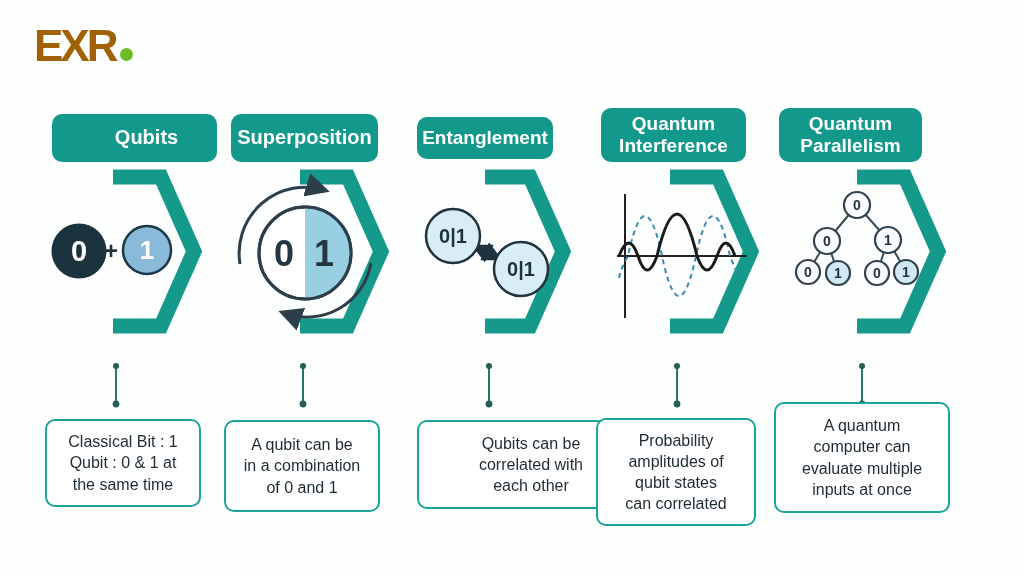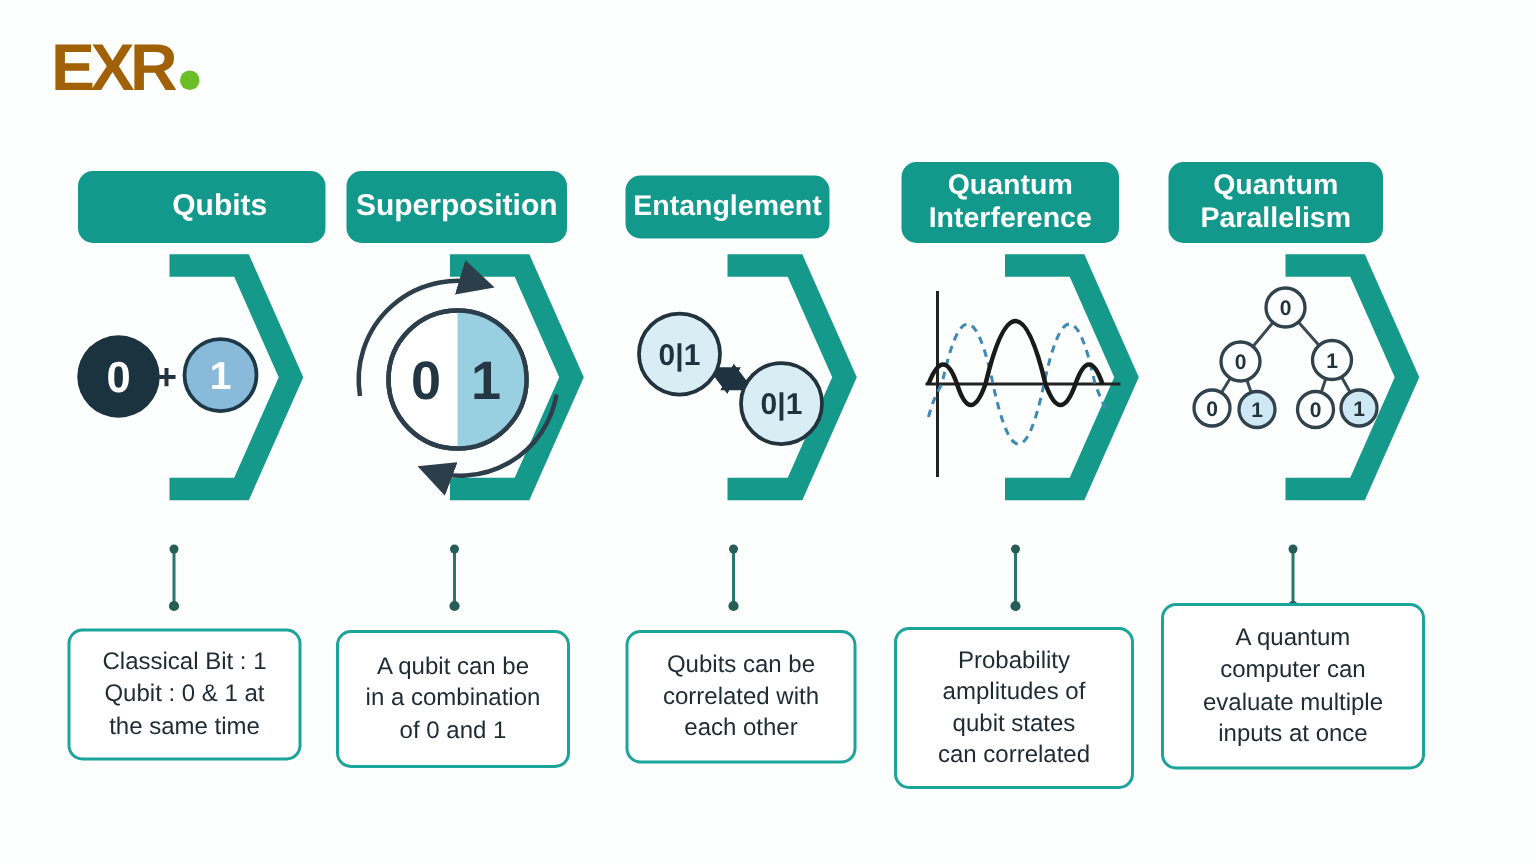--- a/index.html
+++ b/index.html
@@ -97,21 +97,21 @@
     <circle cx="57" cy="68" r="27" fill="#d9edf5" stroke="#22333d" stroke-width="2.5"></circle>
     <text x="57" y="75" font-size="20" fill="#1d3440">0|1</text>
     <circle cx="125" cy="101" r="27" fill="#d9edf5" stroke="#22333d" stroke-width="2.5"></circle>
     <text x="125" y="108" font-size="20" fill="#1d3440">0|1</text>
   </svg>
   <svg class="conn" style="left:88px;" width="10" height="50">
     <line x1="5" y1="6" x2="5" y2="44" stroke="#26786f" stroke-width="2"></line>
     <circle cx="5" cy="6" r="3" fill="#275d57"></circle>
       <circle cx="5" cy="44" r="3.4" fill="#275d57"></circle>
   </svg>
-  <div class="desc" style="left:21px;top:420px;width:150px;height:85px;">Qubits can be
+  <div class="desc" style="left:21px;top:420px;width:150px;height:85px;padding-left:37px;">Qubits can be
 correlated with
 each other</div>
 </div>
 
 <div class="col" style="left:581px;width:185px;">
   <div class="hdr" style="left:20px;top:108px;width:145px;height:54px;font-size:19px;">Quantum
 Interference</div>
   <svg class="illo" width="185" height="175" viewBox="0 0 185 175">
     <path class="chev" d="M 89 9 H 137 L 170 83.5 L 137 158 H 89"></path>
     <line x1="44" y1="26" x2="44" y2="150" stroke="#222222" stroke-width="2"></line>

